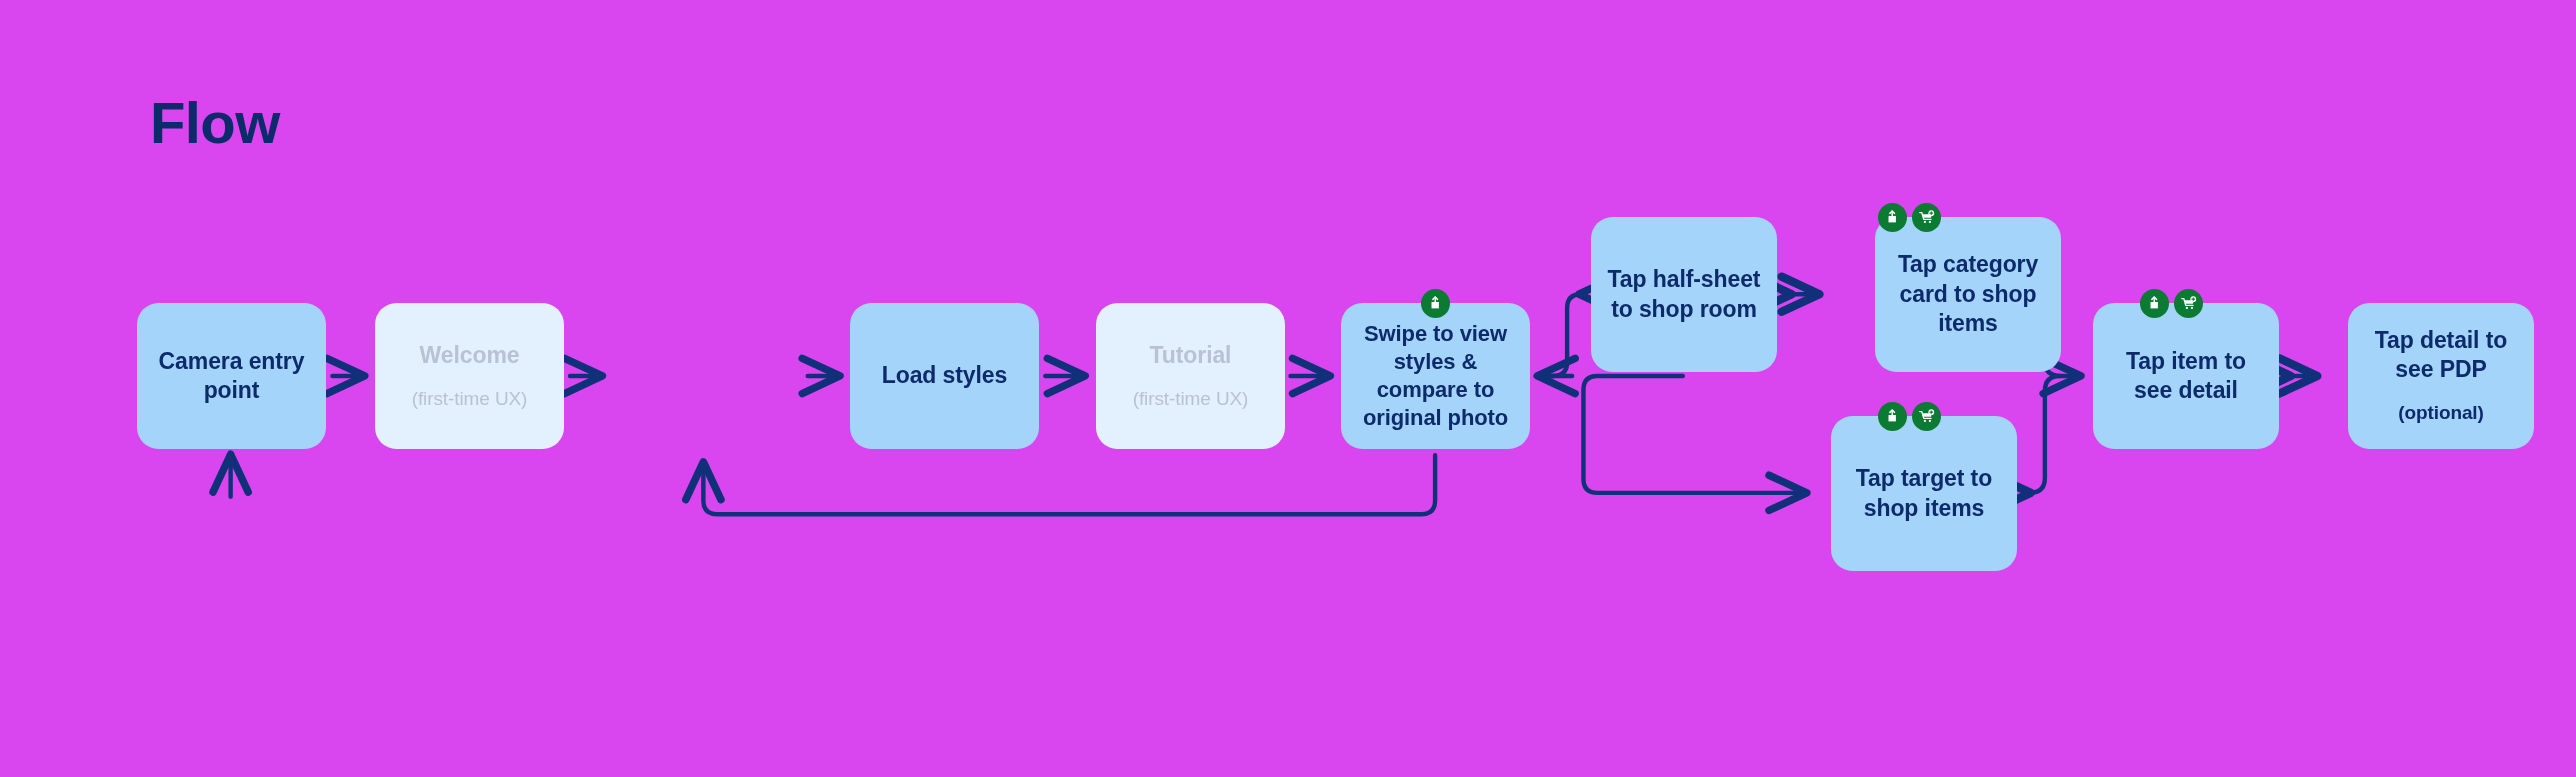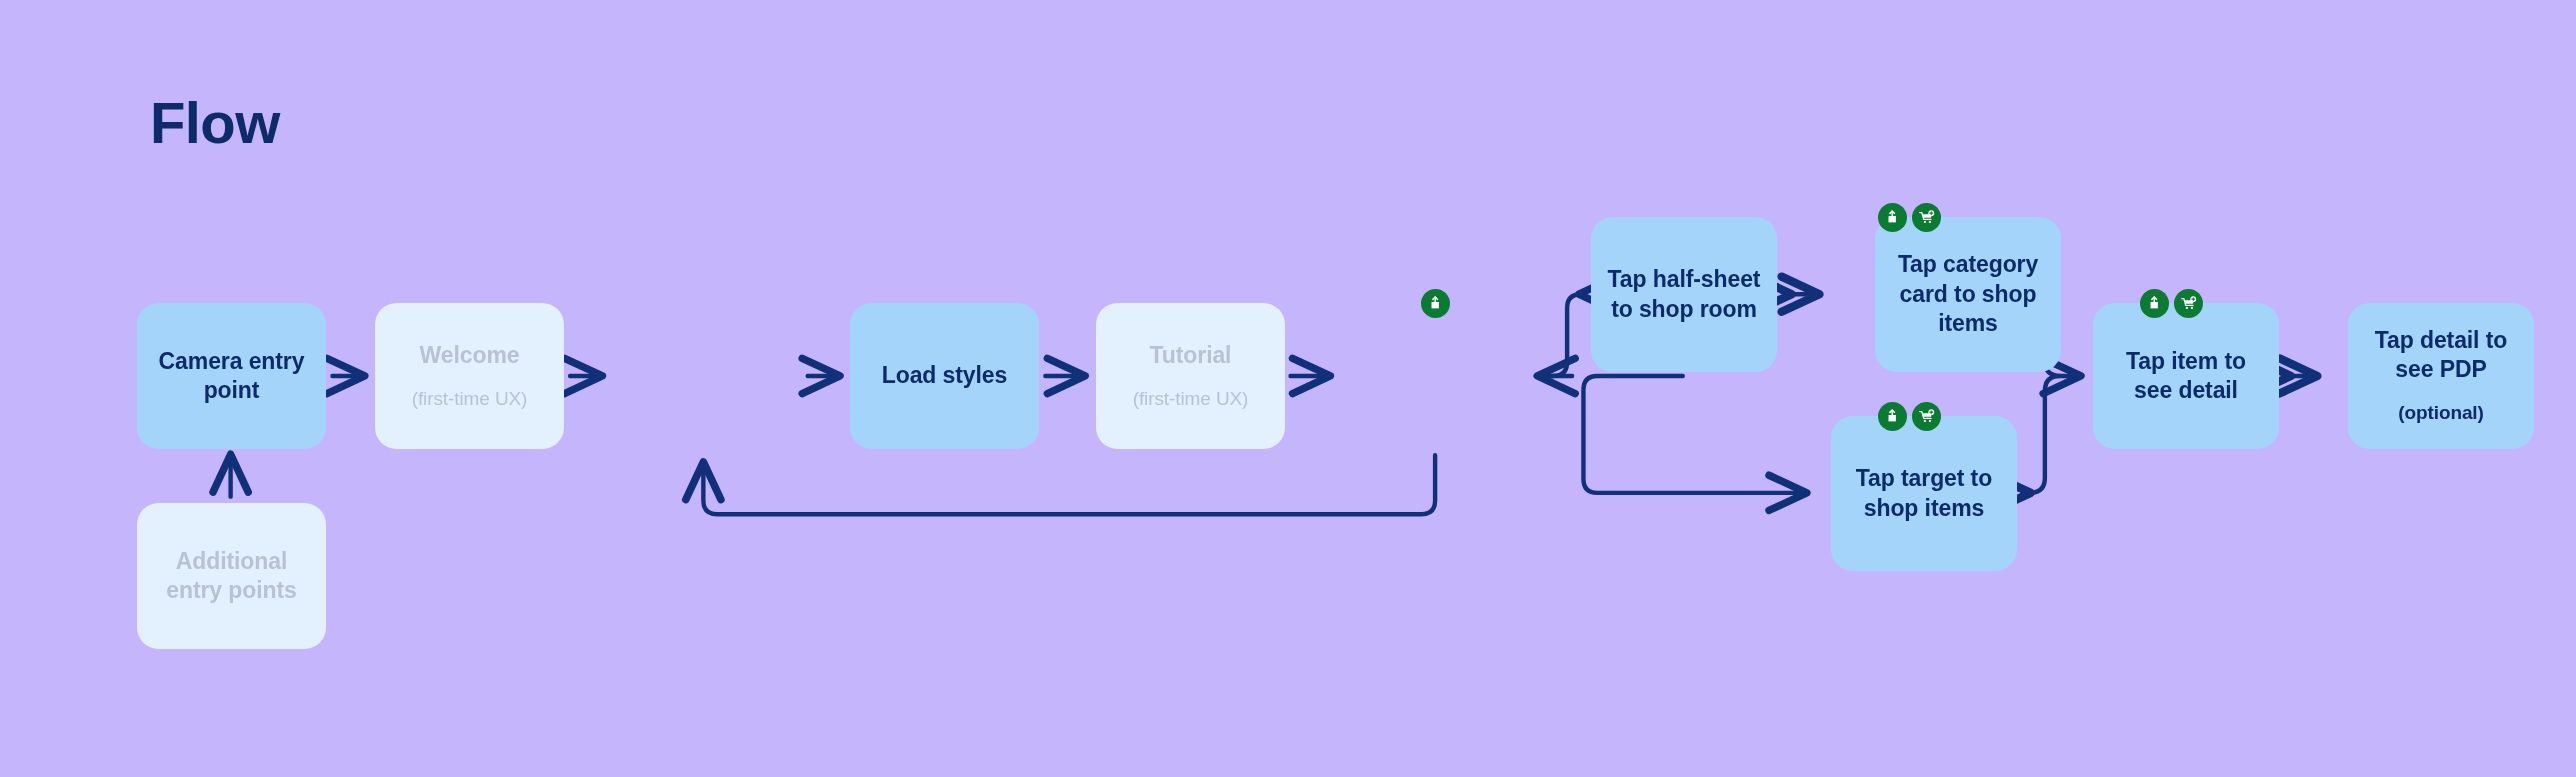--- a/index.html
+++ b/index.html
@@ -7,21 +7,21 @@
     padding: 0;
     background: #ffffff;
   }
   body {
     font-family: "Liberation Sans", sans-serif;
   }
   #canvas {
     position: relative;
     width: 2576px;
     height: 777px;
-    background: #c4b5fd;
+    background: #d946ef;
     overflow: hidden;
   }
   #page-title {
     position: absolute;
     left: 150px;
     top: 94px;
     font-size: 58px;
     font-weight: 700;
     letter-spacing: -0.6px;
     color: #0d2a6b;
@@ -145,20 +145,23 @@
 
   <div class="node active" style="left:850px; top:303px; width:189px; height:146px;">
     <div class="node-label">Load styles</div>
   </div>
 
   <div class="node muted" style="left:1096px; top:303px; width:189px; height:146px;">
     <div class="node-label">Tutorial</div>
     <div class="node-sub">(first-time UX)</div>
   </div>
 
+  <div class="node active" style="left:1341px; top:303px; width:189px; height:146px;">
+    <div class="node-label" style="font-size:22px;">Swipe to view styles &amp; compare to original photo</div>
+  </div>
   <div class="badges" style="left:1421px; top:289px;">
     <div class="badge">
       <svg width="16.4" height="16.4" viewBox="0 0 24 24" aria-hidden="true">
         <path d="M12 3.2 L12 13" stroke="#fff" stroke-width="2.1" stroke-linecap="round" fill="none"></path>
         <path d="M8.6 6.4 L12 3.0 L15.4 6.4" stroke="#fff" stroke-width="2.1" stroke-linecap="round" stroke-linejoin="round" fill="none"></path>
         <path d="M6.6 10.2 L17.4 10.2 L17.4 19.6 L6.6 19.6 Z" fill="#fff"></path>
       </svg>
     </div>
   </div>
 
@@ -233,18 +236,15 @@
         <path d="M19.6 4.0 L19.6 8.2 M17.5 6.1 L21.7 6.1" stroke="#0b7a32" stroke-width="1.5" stroke-linecap="round"></path>
       </svg>
     </div>
   </div>
 
   <div class="node active" style="left:2328px; top:303px; width:186px; height:146px;margin-left:20px;">
     <div class="node-label">Tap detail to see PDP</div>
     <div class="node-sub">(optional)</div>
   </div>
 
-  <div class="node muted" style="left:137px; top:503px; width:189px; height:146px;">
-    <div class="node-label">Additional entry points</div>
-  </div>
 
 </div>
 
 
 </body></html>

